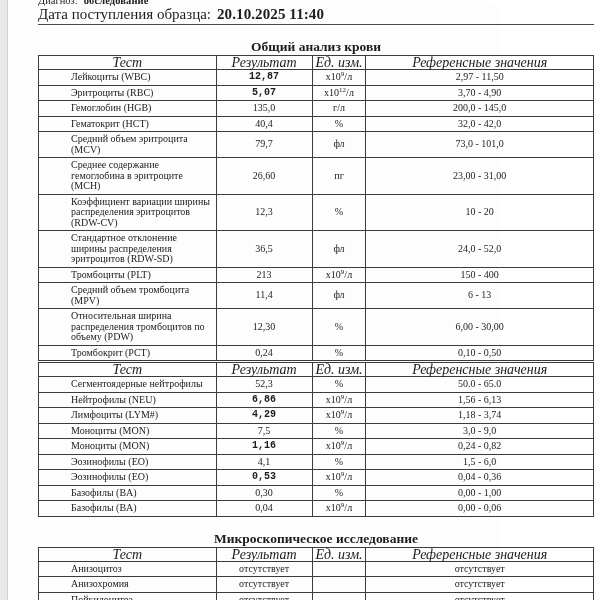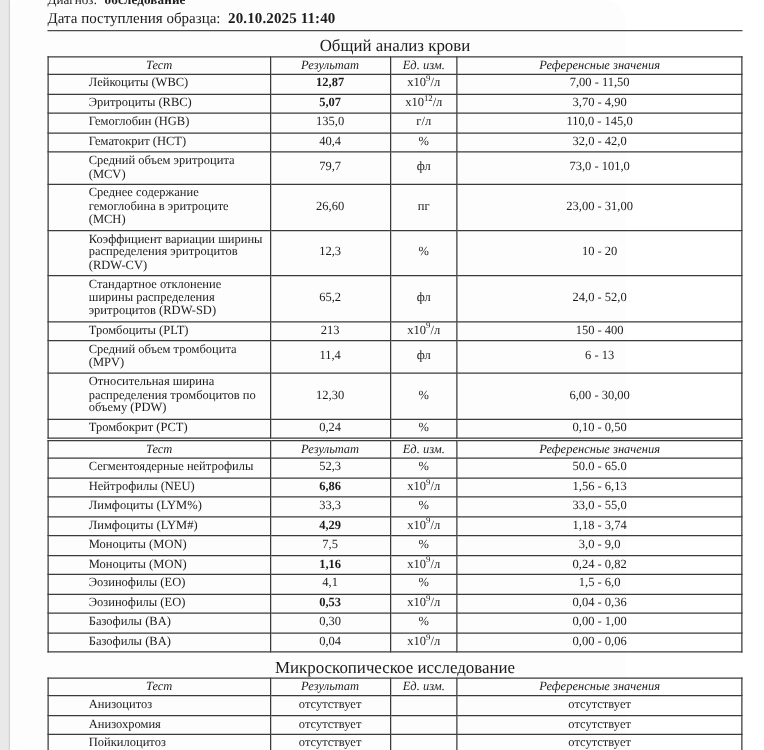--- a/index.html
+++ b/index.html
@@ -13,47 +13,47 @@
   .page { position: relative; width: 501px; height: 600px; background: #fdfdfd; border-radius: 18px; }
   .edge-strip {
     position: absolute; left: 0; top: 0; width: 8px; height: 600px;
     background: #e9e9e9; border-right: 1px solid #d2d2d2;
   }
   .content {
     position: absolute; left: 38px; top: 0; width: 556px; height: 600px;
   }
   .head { margin-top: -5px; }
   .diag-line { font-size: 10.5px; line-height: 12px; }
-  .date-line { font-size: 12px; line-height: 13px; margin-top: 1px; }
+  .date-line { font-size: 15px; line-height: 13px; margin-top: 1px; }
   .date-line b, .diag-line b { letter-spacing: 0.1px; }
   .val-gap { display: inline-block; width: 6px; }
   hr.top-rule, hr.bottom-rule {
     border: none; border-top: 1.6px solid #4a4a4a; margin-top: 3px;
   }
   .sec-title {
-    text-align: center; font-size: 13.5px; font-weight: normal;
-    line-height: 15px; margin-top: 4px;
+    text-align: center; font-size: 13.5px; font-weight: bold;
+    line-height: 15px; margin-top: 14px;
   }
   table.lab-table {
     width: 100%; border-collapse: collapse; table-layout: fixed;
     margin-top: 1px;
   }
   .w-test { width: 32%; } .w-result { width: 17.3%; } .w-unit { width: 9.7%; } .w-ref { width: 41%; }
   th, td { border: 1px solid #3b3b3b; }
   th {
-    font-style: italic; font-weight: normal; font-size: 10px;
+    font-style: italic; font-weight: normal; font-size: 14px;
     text-align: center; padding: 1px 2px; line-height: 11px;
   }
   td {
     font-size: 10px; line-height: 10.5px; padding: 2px 4px;
     vertical-align: middle;
   }
   td.c-test { text-align: left; padding-left: 32px; }
   td.c-result, td.c-unit, td.c-ref { text-align: center; }
-  td.bold { font-weight: bold; }
+  td.bold { font-weight: bold; font-family: Liberation Mono, monospace; }
   sup { font-size: 7px; vertical-align: super; line-height: 0; }
 </style>
 </head>
 <body>
 
 <div class="page">
   <div class="edge-strip"></div>
   <div class="content">
 
     <div class="head">
@@ -83,35 +83,35 @@
           <th>Результат</th>
           <th>Ед. изм.</th>
           <th>Референсные значения</th>
         </tr>
       </thead>
       <tbody>
   <tr>
     <td class="c-test">Лейкоциты (WBC)</td>
     <td class="c-result bold">12,87</td>
     <td class="c-unit">x10<sup>9</sup>/л</td>
-    <td class="c-ref">7,00 - 11,50</td>
+    <td class="c-ref">2,97 - 11,50</td>
   </tr>
 
   <tr>
     <td class="c-test">Эритроциты (RBC)</td>
     <td class="c-result bold">5,07</td>
     <td class="c-unit">x10<sup>12</sup>/л</td>
     <td class="c-ref">3,70 - 4,90</td>
   </tr>
 
   <tr>
     <td class="c-test">Гемоглобин (HGB)</td>
     <td class="c-result">135,0</td>
     <td class="c-unit">г/л</td>
-    <td class="c-ref">110,0 - 145,0</td>
+    <td class="c-ref">200,0 - 145,0</td>
   </tr>
 
   <tr>
     <td class="c-test">Гематокрит (HCT)</td>
     <td class="c-result">40,4</td>
     <td class="c-unit">%</td>
     <td class="c-ref">32,0 - 42,0</td>
   </tr>
 
   <tr>
@@ -131,21 +131,21 @@
 
   <tr>
     <td class="c-test">Коэффициент вариации ширины распределения эритроцитов (RDW-CV)</td>
     <td class="c-result">12,3</td>
     <td class="c-unit">%</td>
     <td class="c-ref">10 - 20</td>
   </tr>
 
   <tr>
     <td class="c-test">Стандартное отклонение ширины распределения эритроцитов (RDW-SD)</td>
-    <td class="c-result">65,2</td>
+    <td class="c-result">36,5</td>
     <td class="c-unit">фл</td>
     <td class="c-ref">24,0 - 52,0</td>
   </tr>
 
   <tr>
     <td class="c-test">Тромбоциты (PLT)</td>
     <td class="c-result">213</td>
     <td class="c-unit">x10<sup>9</sup>/л</td>
     <td class="c-ref">150 - 400</td>
   </tr>
@@ -199,26 +199,20 @@
     <td class="c-ref">50.0 - 65.0</td>
   </tr>
 
   <tr>
     <td class="c-test">Нейтрофилы (NEU)</td>
     <td class="c-result bold">6,86</td>
     <td class="c-unit">x10<sup>9</sup>/л</td>
     <td class="c-ref">1,56 - 6,13</td>
   </tr>
 
-  <tr>
-    <td class="c-test">Лимфоциты (LYM%)</td>
-    <td class="c-result">33,3</td>
-    <td class="c-unit">%</td>
-    <td class="c-ref">33,0 - 55,0</td>
-  </tr>
 
   <tr>
     <td class="c-test">Лимфоциты (LYM#)</td>
     <td class="c-result bold">4,29</td>
     <td class="c-unit">x10<sup>9</sup>/л</td>
     <td class="c-ref">1,18 - 3,74</td>
   </tr>
 
   <tr>
     <td class="c-test">Моноциты (MON)</td>

